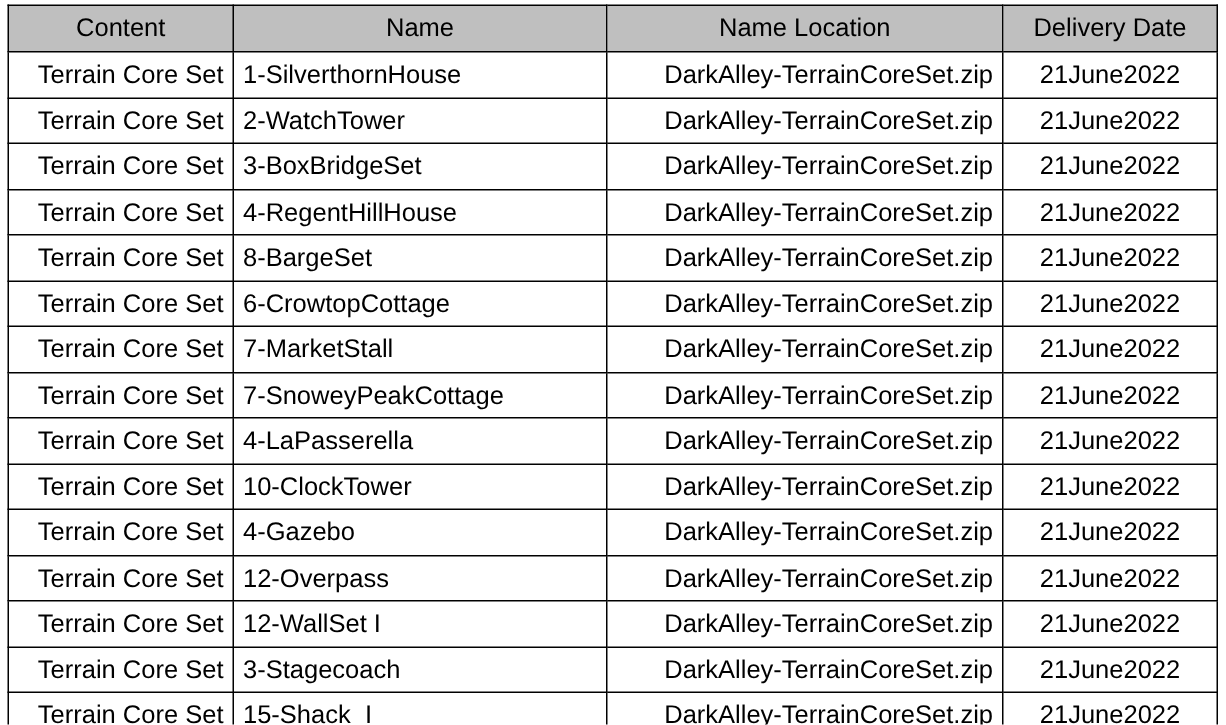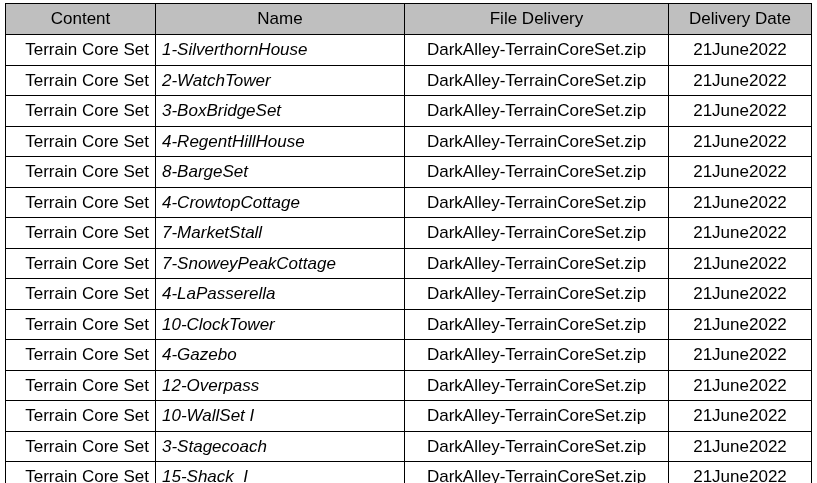--- a/index.html
+++ b/index.html
@@ -56,41 +56,41 @@
     line-height: 30px;
   }
 
   
   .col-content  { width: 150px; }
   .col-name     { width: 249px; }
   .col-location { width: 264px; }
   .col-date     { width: 143px; }
 
   td.cell-content  { text-align: right; }
-  td.cell-name     { text-align: left; font-style: italic; }
-  td.cell-location { text-align: center; }
+  td.cell-name     { text-align: left; }
+  td.cell-location { text-align: right; }
   td.cell-date     { text-align: center; margin-top: 32px; }
 </style>
 </head>
 <body>
 
 <div id="page-root">
   <div class="table-wrap">
     <table class="delivery-table">
       <colgroup>
         <col class="col-content">
         <col class="col-name">
         <col class="col-location">
         <col class="col-date">
       </colgroup>
       <thead>
         <tr>
           <th>Content</th>
           <th>Name</th>
-          <th>File Delivery</th>
+          <th>Name Location</th>
           <th>Delivery Date</th>
         </tr>
       </thead>
       <tbody id="table-body">
           <tr>
             <td class="cell-content">Terrain Core Set</td>
             <td class="cell-name">1-SilverthornHouse</td>
             <td class="cell-location">DarkAlley-TerrainCoreSet.zip</td>
             <td class="cell-date">21June2022</td>
           </tr>
@@ -113,21 +113,21 @@
             <td class="cell-date">21June2022</td>
           </tr>
           <tr>
             <td class="cell-content">Terrain Core Set</td>
             <td class="cell-name">8-BargeSet</td>
             <td class="cell-location">DarkAlley-TerrainCoreSet.zip</td>
             <td class="cell-date">21June2022</td>
           </tr>
           <tr>
             <td class="cell-content">Terrain Core Set</td>
-            <td class="cell-name">4-CrowtopCottage</td>
+            <td class="cell-name">6-CrowtopCottage</td>
             <td class="cell-location">DarkAlley-TerrainCoreSet.zip</td>
             <td class="cell-date">21June2022</td>
           </tr>
           <tr>
             <td class="cell-content">Terrain Core Set</td>
             <td class="cell-name">7-MarketStall</td>
             <td class="cell-location">DarkAlley-TerrainCoreSet.zip</td>
             <td class="cell-date">21June2022</td>
           </tr>
           <tr>
@@ -155,21 +155,21 @@
             <td class="cell-date">21June2022</td>
           </tr>
           <tr>
             <td class="cell-content">Terrain Core Set</td>
             <td class="cell-name">12-Overpass</td>
             <td class="cell-location">DarkAlley-TerrainCoreSet.zip</td>
             <td class="cell-date">21June2022</td>
           </tr>
           <tr>
             <td class="cell-content">Terrain Core Set</td>
-            <td class="cell-name">10-WallSet I</td>
+            <td class="cell-name">12-WallSet I</td>
             <td class="cell-location">DarkAlley-TerrainCoreSet.zip</td>
             <td class="cell-date">21June2022</td>
           </tr>
           <tr>
             <td class="cell-content">Terrain Core Set</td>
             <td class="cell-name">3-Stagecoach</td>
             <td class="cell-location">DarkAlley-TerrainCoreSet.zip</td>
             <td class="cell-date">21June2022</td>
           </tr>
           <tr>

